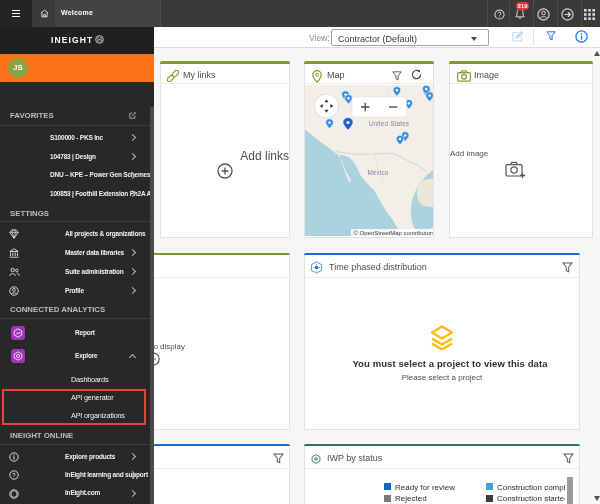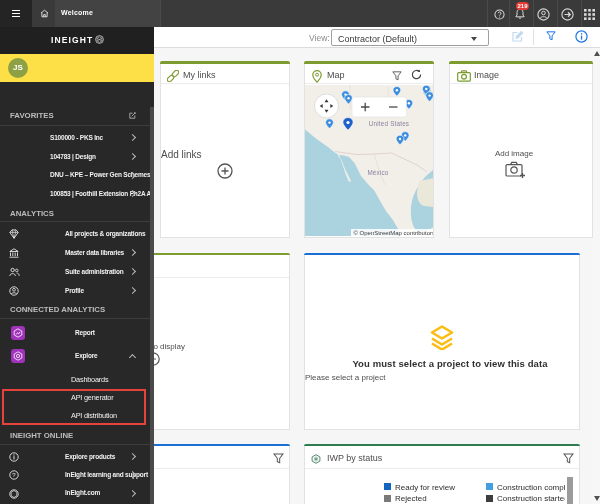--- a/index.html
+++ b/index.html
@@ -23,21 +23,21 @@
 .card { position:absolute; background:#fff; border:1px solid #e2e2e2; border-top:none; z-index:4; }
 .cbar { position:absolute; left:-1px; top:-2.5px; right:-1px; height:2.5px; border-radius:2px 2px 0 0; }
 .chead { position:absolute; left:0; top:0; right:0; height:23px; border-bottom:1px solid #ececec; }
 .ctitle { position:absolute; top:6.5px; font-size:9px; color:#4d4d4d; }
 .green { background:#7d9c2f; }
 .blue { background:#1a6fd4; }
 .dgreen { background:#2e7d4e; }
 
 #sidebar { position:absolute; left:0; top:27px; width:154px; height:477px; background:#282828; z-index:50; }
 #sblogo { position:absolute; left:0; top:0; width:154px; height:27px; background:#202020; }
-#sbavatar { position:absolute; left:0; top:27px; width:154px; height:28px; background:#fde047; }
+#sbavatar { position:absolute; left:0; top:27px; width:154px; height:28px; background:#f97316; }
 #sbthumb { position:absolute; left:150px; top:80px; width:4px; height:397px; background:#4a4a4a; }
 .sbsec { position:absolute; left:10px; font-size:7.8px; font-weight:700; color:#bdbdbd; letter-spacing:0; }
 .sbdiv { position:absolute; left:0; width:150px; height:1px; background:#3d3d3d; }
 .sbitem { position:absolute; font-size:6.5px; font-weight:700; letter-spacing:-0.2px; color:#f2f2f2; white-space:nowrap;padding-left:40px; }
 .chev { position:absolute; left:130px; width:5px; height:5px; border-right:1.2px solid #b9b9b9; border-top:1.2px solid #b9b9b9; transform:rotate(45deg); }
 .chevup { position:absolute; left:130px; width:5px; height:5px; border-right:1.2px solid #b9b9b9; border-top:1.2px solid #b9b9b9; transform:rotate(-45deg); }
 #redbox { position:absolute; left:2px; top:361.5px; width:144px; height:36px; border:2px solid #e5433c; z-index:55; }
 
 #mainscroll { position:absolute; left:592px; top:48px; width:8px; height:456px; background:#f7f7f7; z-index:3; }
 .scrollarr { position:absolute; left:1.5px; width:0; height:0; border-left:3px solid transparent; border-right:3px solid transparent; }
@@ -137,21 +137,21 @@
   <div class="cbar green"></div>
   <div class="chead" style="height:20px">
     <svg class="abs" style="left:6px;top:6px" width="12" height="12" viewBox="0 0 12 12">
       <g transform="rotate(-45 6 6)" fill="none" stroke="#7d9c2f" stroke-width="1.2">
         <rect x="-1.2" y="3.9" width="7.4" height="4.2" rx="2.1"></rect>
         <rect x="5.8" y="3.9" width="7.4" height="4.2" rx="2.1"></rect>
       </g>
     </svg>
     <div class="ctitle" style="left:22px">My links</div>
   </div>
-  <div class="abs" style="left:0;top:85px;width:128px;text-align:left;font-size:10px;color:#4d4d4d">Add links</div>
+  <div class="abs" style="left:0;top:85px;width:128px;text-align:right;font-size:12px;color:#4d4d4d">Add links</div>
   <svg class="abs" style="left:56px;top:99px" width="16" height="16" viewBox="0 0 16 16">
     <circle cx="8" cy="8" r="7" fill="none" stroke="#555" stroke-width="1.3"></circle>
     <path d="M8 4.5 V11.5 M4.5 8 H11.5" stroke="#555" stroke-width="1.3"></path>
   </svg>
 </div>
 
 <div class="card" style="left:304px;top:63.5px;width:130px;height:174px">
   <div class="cbar green"></div>
   <div class="chead" style="height:20px">
     <svg class="abs" style="left:7px;top:6px" width="10" height="13" viewBox="0 0 10 13">
@@ -234,50 +234,66 @@
 <div class="card" style="left:449px;top:63.5px;width:144px;height:174px">
   <div class="cbar green"></div>
   <div class="chead" style="height:20px">
     <svg class="abs" style="left:7px;top:6px" width="14" height="12" viewBox="0 0 14 12">
       <rect x="0.7" y="2.6" width="12.6" height="8.6" rx="1" fill="none" stroke="#7d9c2f" stroke-width="1.2"></rect>
       <path d="M4 2.6 L5 0.8 H9 L10 2.6" fill="none" stroke="#7d9c2f" stroke-width="1.2"></path>
       <circle cx="7" cy="6.8" r="2.4" fill="none" stroke="#7d9c2f" stroke-width="1.2"></circle>
     </svg>
     <div class="ctitle" style="left:24px">Image</div>
   </div>
-  <div class="abs" style="left:0;top:85px;width:128px;text-align:center;font-size:8px;color:#4d4d4d">Add image</div>
+  <div class="abs" style="left:0;top:85px;width:128px;text-align:left;font-size:8px;color:#4d4d4d">Add image</div>
   <svg class="abs" style="left:55px;top:97px" width="21" height="18" viewBox="0 0 21 18">
     <rect x="1" y="3.6" width="16" height="11.4" rx="1.2" fill="none" stroke="#555" stroke-width="1.2"></rect>
     <path d="M5.5 3.6 L6.8 1.4 H11.2 L12.5 3.6" fill="none" stroke="#555" stroke-width="1.2"></path>
     <circle cx="9" cy="9" r="3.2" fill="none" stroke="#555" stroke-width="1.2"></circle>
     <path d="M17.5 12 V17 M15 14.5 H20" stroke="#555" stroke-width="1.3"></path>
   </svg>
 </div>
 
 <div class="card" style="left:16px;top:255px;width:274px;height:175px">
   <div class="cbar green"></div>
   <div class="chead"></div>
   <div class="abs" style="left:0;top:86.5px;width:272px;text-align:center;font-size:8px;color:#4d4d4d">No data to display</div>
   <svg class="abs" style="left:129px;top:97px" width="14" height="14" viewBox="0 0 14 14">
     <circle cx="7" cy="7" r="6.2" fill="none" stroke="#555" stroke-width="1.2"></circle>
     <path d="M7 4 V10 M4 7 H10" stroke="#555" stroke-width="1.2"></path>
   </svg>
 </div>
 
 <div class="card" style="left:304px;top:255px;width:276px;height:175px">
   <div class="cbar blue"></div>
+  <div class="chead">
+    <svg class="abs" style="left:5px;top:5.5px" width="13" height="13" viewBox="0 0 13 13">
+      <path d="M6.5 0.8 L11.6 3.7 V9.3 L6.5 12.2 L1.4 9.3 V3.7 Z" fill="none" stroke="#4d9be8" stroke-width="1"></path>
+      <circle cx="6.5" cy="6.5" r="1.8" fill="#1a73e8"></circle>
+      <g fill="#4d9be8">
+          <circle cx="6.5" cy="3" r="0.6"></circle>
+          <circle cx="6.5" cy="10" r="0.6"></circle>
+          <circle cx="3.4" cy="6.5" r="0.6"></circle>
+          <circle cx="9.6" cy="6.5" r="0.6"></circle>
+        </g>
+    </svg>
+    <div class="ctitle" style="left:24px">Time phased distribution</div>
+    <svg class="abs" style="left:257px;top:7px" width="11" height="11" viewBox="0 0 12 12">
+      <path d="M1 1 H11 L7.3 5.8 V10.6 L4.7 9.4 V5.8 Z" fill="none" stroke="#555" stroke-width="1.1"></path>
+    </svg>
+  </div>
   <svg class="abs" style="left:124.5px;top:69.5px" width="24" height="25" viewBox="0 0 24 25">
     <g fill="none" stroke="#fdbc11" stroke-width="2.6">
       <path d="M2 7.5 L12 1.5 L22 7.5 L12 13.5 Z" stroke-linejoin="round"></path>
       <path d="M2 13.5 L12 19.5 L22 13.5" stroke-linejoin="round"></path>
       <path d="M2 18.5 L12 24.5 L22 18.5" stroke-linejoin="round"></path>
     </g>
   </svg>
   <div class="abs" style="left:8px;top:102.5px;width:274px;text-align:center;font-size:9.5px;font-weight:700;letter-spacing:0.1px;color:#303030">You must select a project to view this data</div>
-  <div class="abs" style="left:0;top:118px;width:274px;font-size:8px;color:#4d4d4d">Please select a project</div>
+  <div class="abs" style="left:0;top:118px;width:274px;text-align:center;font-size:8px;color:#4d4d4d">Please select a project</div>
 </div>
 
 <div class="card" style="left:16px;top:446px;width:274px;height:110px">
   <div class="cbar blue"></div>
   <div class="chead">
     <svg class="abs" style="left:256px;top:7px" width="11" height="11" viewBox="0 0 12 12">
       <path d="M1 1 H11 L7.3 5.8 V10.6 L4.7 9.4 V5.8 Z" fill="none" stroke="#555" stroke-width="1.1"></path>
     </svg>
   </div>
 </div>
@@ -334,21 +350,21 @@
 
   <div class="sbitem" style="left:10px;top:106.5px">S100000 - PKS Inc</div>
     <div class="chev" style="top:108px"></div>
   <div class="sbitem" style="left:10px;top:125.5px">104783 | Design</div>
     <div class="chev" style="top:127px"></div>
   <div class="sbitem" style="left:10px;top:144px">DNU – KPE – Power Gen Schemes ...</div>
     <div class="chev" style="top:145.5px"></div>
   <div class="sbitem" style="left:10px;top:162.5px">100853 | Foothill Extension Ph2A A...</div>
     <div class="chev" style="top:164px"></div>
 
-  <div class="sbsec" style="top:182px">ANALYTICS</div>
+  <div class="sbsec" style="top:182px">SETTINGS</div>
   <div class="sbdiv" style="top:193.5px"></div>
 
   <svg class="abs" style="left:9px;top:202px" width="10" height="10" viewBox="0 0 10 10">
     <path d="M3 0.9 H7 L9.2 3.4 L5 9.3 L0.8 3.4 Z" fill="none" stroke="#e8e8e8" stroke-width="0.9"></path>
     <path d="M0.8 3.4 H9.2 M3.4 3.4 L5 9.3 L6.6 3.4 L5.8 0.9 M3 0.9 L4.2 3.4" fill="none" stroke="#e8e8e8" stroke-width="0.7"></path>
   </svg>
   <div class="sbitem" style="left:25px;top:202.5px">All projects &amp; organizations</div>
 
   <svg class="abs" style="left:9px;top:221px" width="10" height="10" viewBox="0 0 10 10">
     <path d="M0.8 3.5 L5 0.8 L9.2 3.5 Z M1.5 4.5 V8 M3.8 4.5 V8 M6.2 4.5 V8 M8.5 4.5 V8 M0.5 9.2 H9.5" fill="none" stroke="#e8e8e8" stroke-width="0.9"></path>
@@ -388,21 +404,21 @@
     <svg style="position:absolute;left:2px;top:2px" width="10" height="10" viewBox="0 0 10 10">
       <path d="M5 0.8 L8.8 3 V7 L5 9.2 L1.2 7 V3 Z" fill="none" stroke="#fff" stroke-width="0.8"></path>
       <circle cx="5" cy="5" r="1.6" fill="none" stroke="#fff" stroke-width="0.8"></circle>
     </svg>
   </div>
   <div class="sbitem" style="left:35px;top:324.5px">Explore</div>
   <div class="chevup" style="top:328px"></div>
 
   <div class="sbitem" style="left:31px;top:347.5px;font-weight:400;font-size:7.3px">Dashboards</div>
   <div class="sbitem" style="left:31px;top:366px;font-weight:400;font-size:7.3px">API generator</div>
-  <div class="sbitem" style="left:31px;top:384px;font-weight:400;font-size:7.3px">API distribution</div>
+  <div class="sbitem" style="left:31px;top:384px;font-weight:400;font-size:7.3px">API organizations</div>
 
   <div class="sbsec" style="top:403.5px">INEIGHT ONLINE</div>
   <div class="sbdiv" style="top:416.5px"></div>
 
   <svg class="abs" style="left:9px;top:425px" width="10" height="10" viewBox="0 0 10 10">
     <circle cx="5" cy="5" r="4.2" fill="none" stroke="#e8e8e8" stroke-width="0.9"></circle>
     <rect x="4.5" y="4.2" width="1" height="3.2" fill="#e8e8e8"></rect>
     <rect x="4.5" y="2.4" width="1" height="1.1" fill="#e8e8e8"></rect>
   </svg>
   <div class="sbitem" style="left:25px;top:425.5px">Explore products</div>

